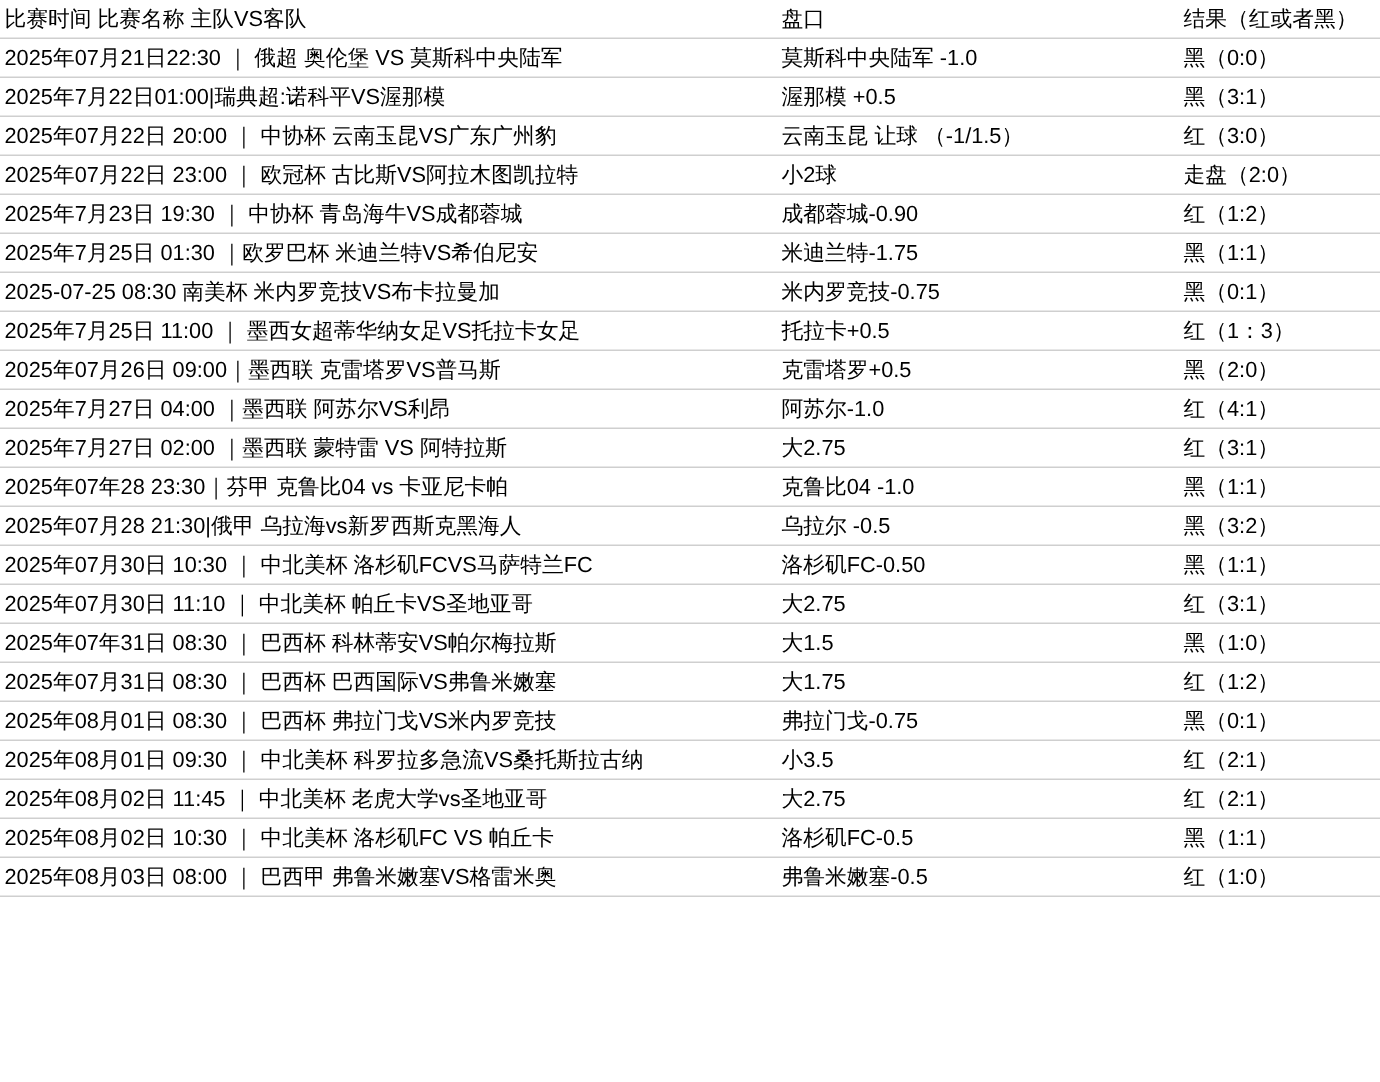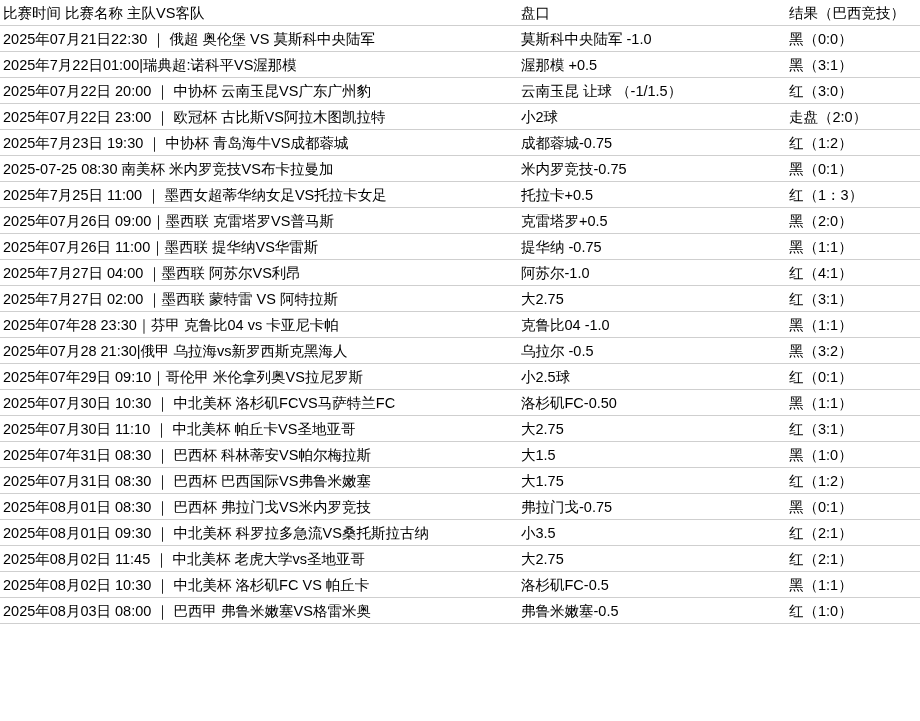--- a/index.html
+++ b/index.html
@@ -50,21 +50,21 @@
 <table class="match-table">
   <colgroup>
     <col class="c0">
       <col class="c1">
       <col class="c2">
   </colgroup>
   <thead>
     <tr class="header-row">
       <th class="cell-match">比赛时间  比赛名称  主队VS客队</th>
       <th class="cell-handicap">盘口</th>
-      <th class="cell-result">结果（巴西竞技）</th>
+      <th class="cell-result">结果（红或者黑）</th>
     </tr>
   </thead>
   <tbody>
       <tr>
         <td class="cell-match">2025年07月21日22:30 ｜ 俄超 奥伦堡 VS 莫斯科中央陆军</td>
         <td class="cell-handicap">莫斯科中央陆军 -1.0</td>
         <td class="cell-result">黑（0:0）</td>
       </tr>
       <tr>
         <td class="cell-match">2025年7月22日01:00|瑞典超:诺科平VS渥那模</td>
@@ -76,67 +76,62 @@
         <td class="cell-handicap">云南玉昆 让球 （-1/1.5）</td>
         <td class="cell-result">红（3:0）</td>
       </tr>
       <tr>
         <td class="cell-match">2025年07月22日 23:00 ｜ 欧冠杯 古比斯VS阿拉木图凯拉特</td>
         <td class="cell-handicap">小2球</td>
         <td class="cell-result">走盘（2:0）</td>
       </tr>
       <tr>
         <td class="cell-match">2025年7月23日 19:30 ｜ 中协杯 青岛海牛VS成都蓉城</td>
-        <td class="cell-handicap">成都蓉城-0.75</td>
+        <td class="cell-handicap">成都蓉城-0.90</td>
         <td class="cell-result">红（1:2）</td>
+      </tr>
+      <tr>
+        <td class="cell-match">2025年7月25日 01:30 ｜欧罗巴杯 米迪兰特VS希伯尼安</td>
+        <td class="cell-handicap">米迪兰特-1.75</td>
+        <td class="cell-result">黑（1:1）</td>
       </tr>
       <tr>
         <td class="cell-match">2025-07-25 08:30 南美杯 米内罗竞技VS布卡拉曼加</td>
         <td class="cell-handicap">米内罗竞技-0.75</td>
         <td class="cell-result">黑（0:1）</td>
       </tr>
       <tr>
         <td class="cell-match">2025年7月25日 11:00 ｜ 墨西女超蒂华纳女足VS托拉卡女足</td>
         <td class="cell-handicap">托拉卡+0.5</td>
         <td class="cell-result">红（1：3）</td>
       </tr>
       <tr>
         <td class="cell-match">2025年07月26日 09:00｜墨西联 克雷塔罗VS普马斯</td>
         <td class="cell-handicap">克雷塔罗+0.5</td>
         <td class="cell-result">黑（2:0）</td>
-      </tr>
-      <tr>
-        <td class="cell-match">2025年07月26日 11:00｜墨西联 提华纳VS华雷斯</td>
-        <td class="cell-handicap">提华纳 -0.75</td>
-        <td class="cell-result">黑（1:1）</td>
       </tr>
       <tr>
         <td class="cell-match">2025年7月27日 04:00 ｜墨西联 阿苏尔VS利昂</td>
         <td class="cell-handicap">阿苏尔-1.0</td>
         <td class="cell-result">红（4:1）</td>
       </tr>
       <tr>
         <td class="cell-match">2025年7月27日 02:00 ｜墨西联 蒙特雷 VS 阿特拉斯</td>
         <td class="cell-handicap">大2.75</td>
         <td class="cell-result">红（3:1）</td>
       </tr>
       <tr>
         <td class="cell-match">2025年07年28 23:30｜芬甲 克鲁比04 vs 卡亚尼卡帕</td>
         <td class="cell-handicap">克鲁比04 -1.0</td>
         <td class="cell-result">黑（1:1）</td>
       </tr>
       <tr>
         <td class="cell-match">2025年07月28 21:30|俄甲 乌拉海vs新罗西斯克黑海人</td>
         <td class="cell-handicap">乌拉尔 -0.5</td>
         <td class="cell-result">黑（3:2）</td>
-      </tr>
-      <tr>
-        <td class="cell-match">2025年07年29日 09:10｜哥伦甲 米伦拿列奥VS拉尼罗斯</td>
-        <td class="cell-handicap">小2.5球</td>
-        <td class="cell-result">红（0:1）</td>
       </tr>
       <tr>
         <td class="cell-match">2025年07月30日 10:30 ｜ 中北美杯 洛杉矶FCVS马萨特兰FC</td>
         <td class="cell-handicap">洛杉矶FC-0.50</td>
         <td class="cell-result">黑（1:1）</td>
       </tr>
       <tr>
         <td class="cell-match">2025年07月30日 11:10 ｜ 中北美杯 帕丘卡VS圣地亚哥</td>
         <td class="cell-handicap">大2.75</td>
         <td class="cell-result">红（3:1）</td>

